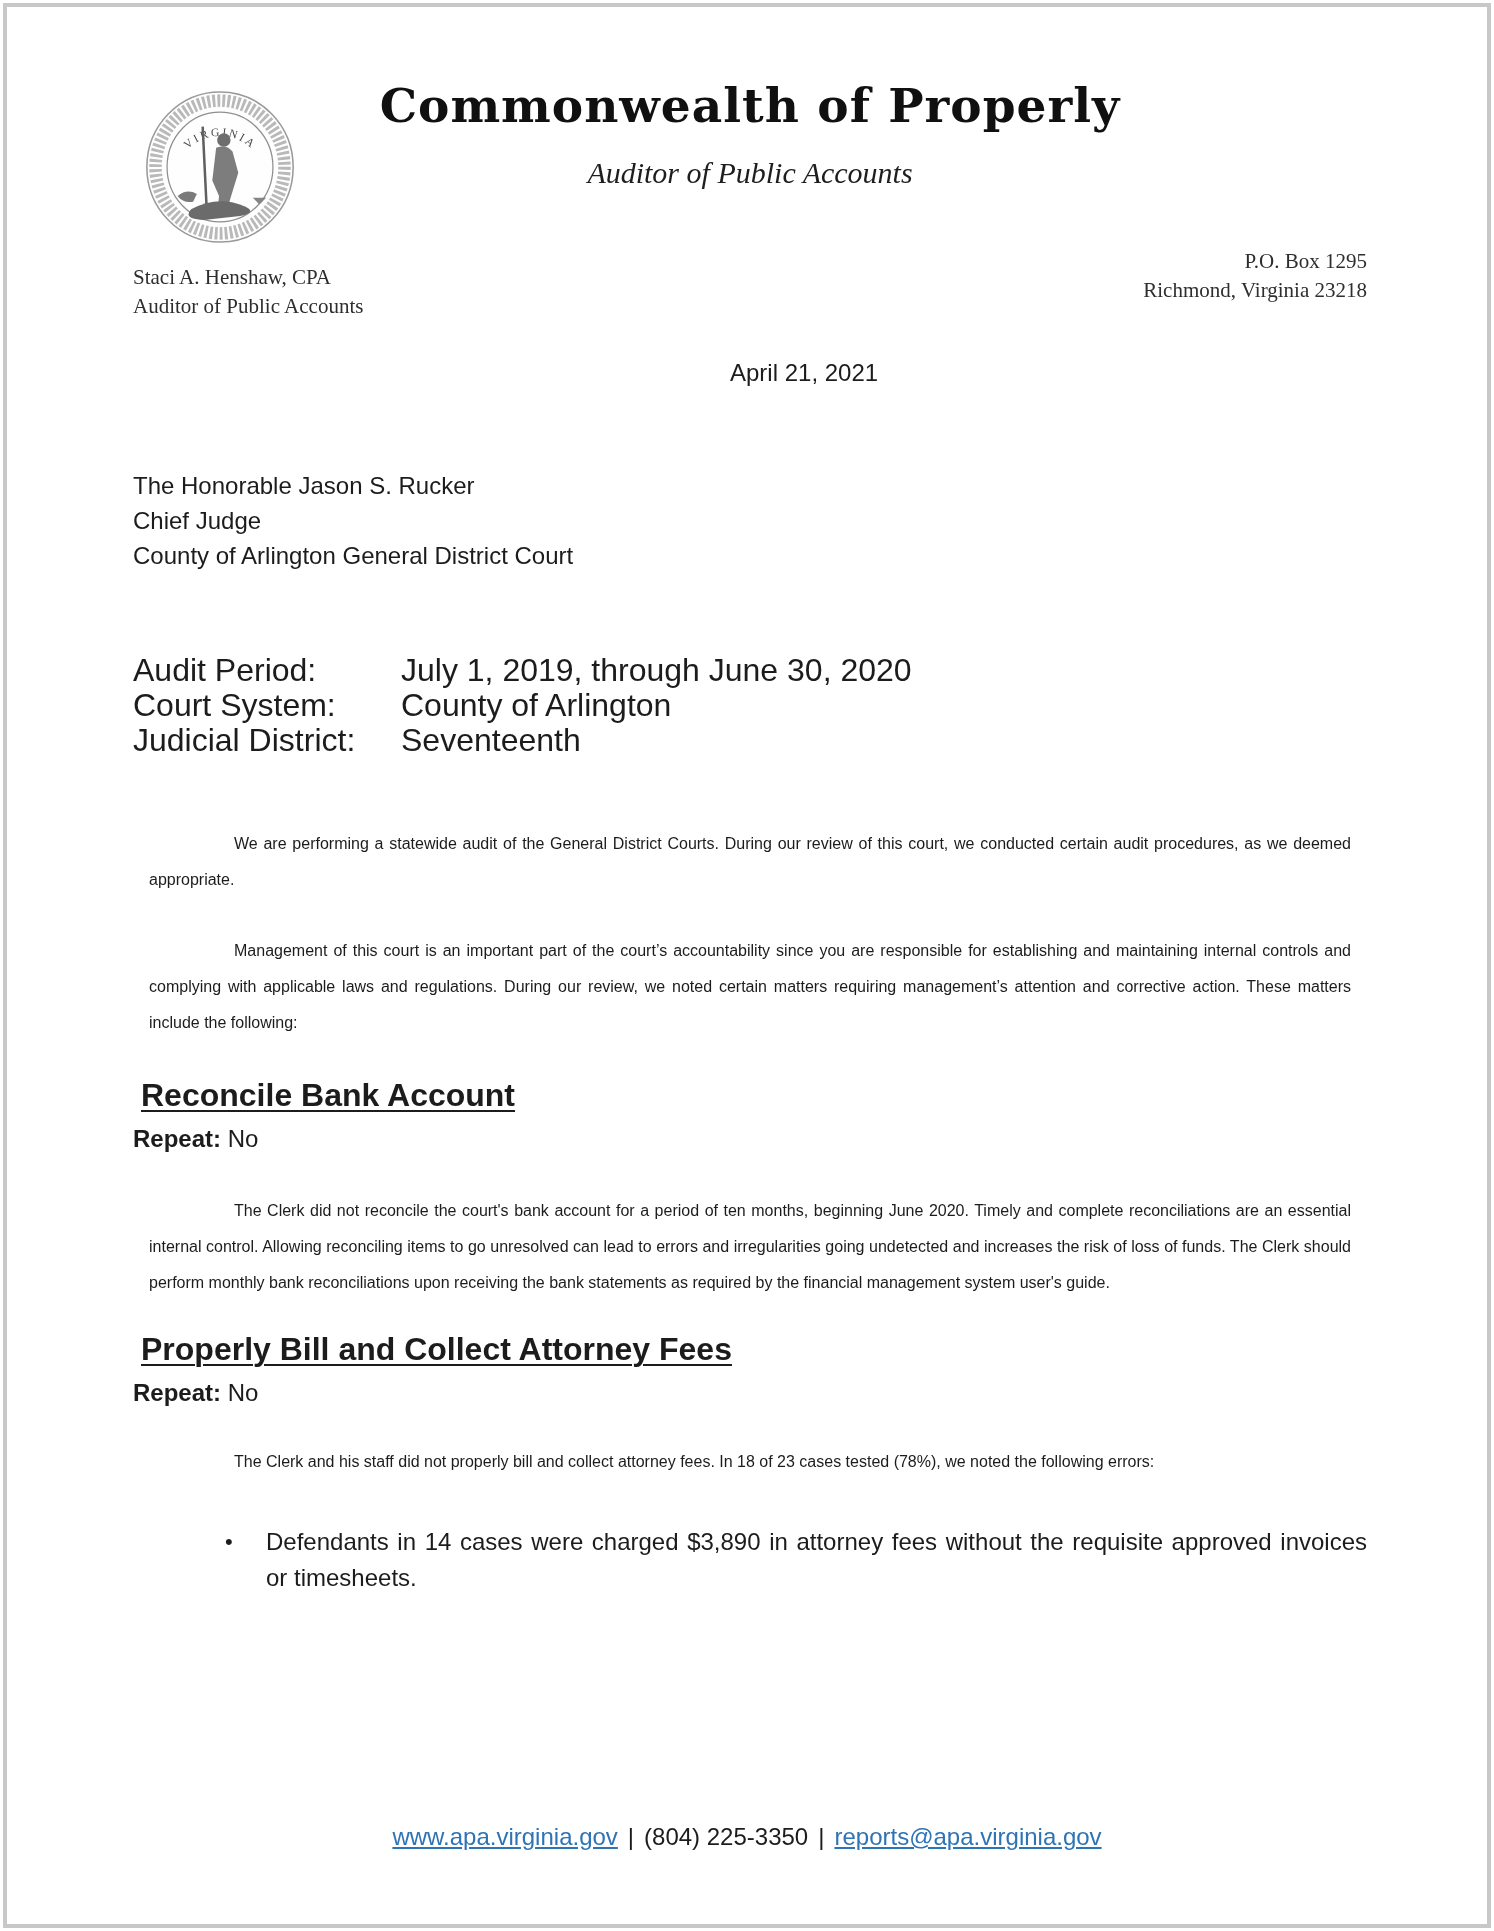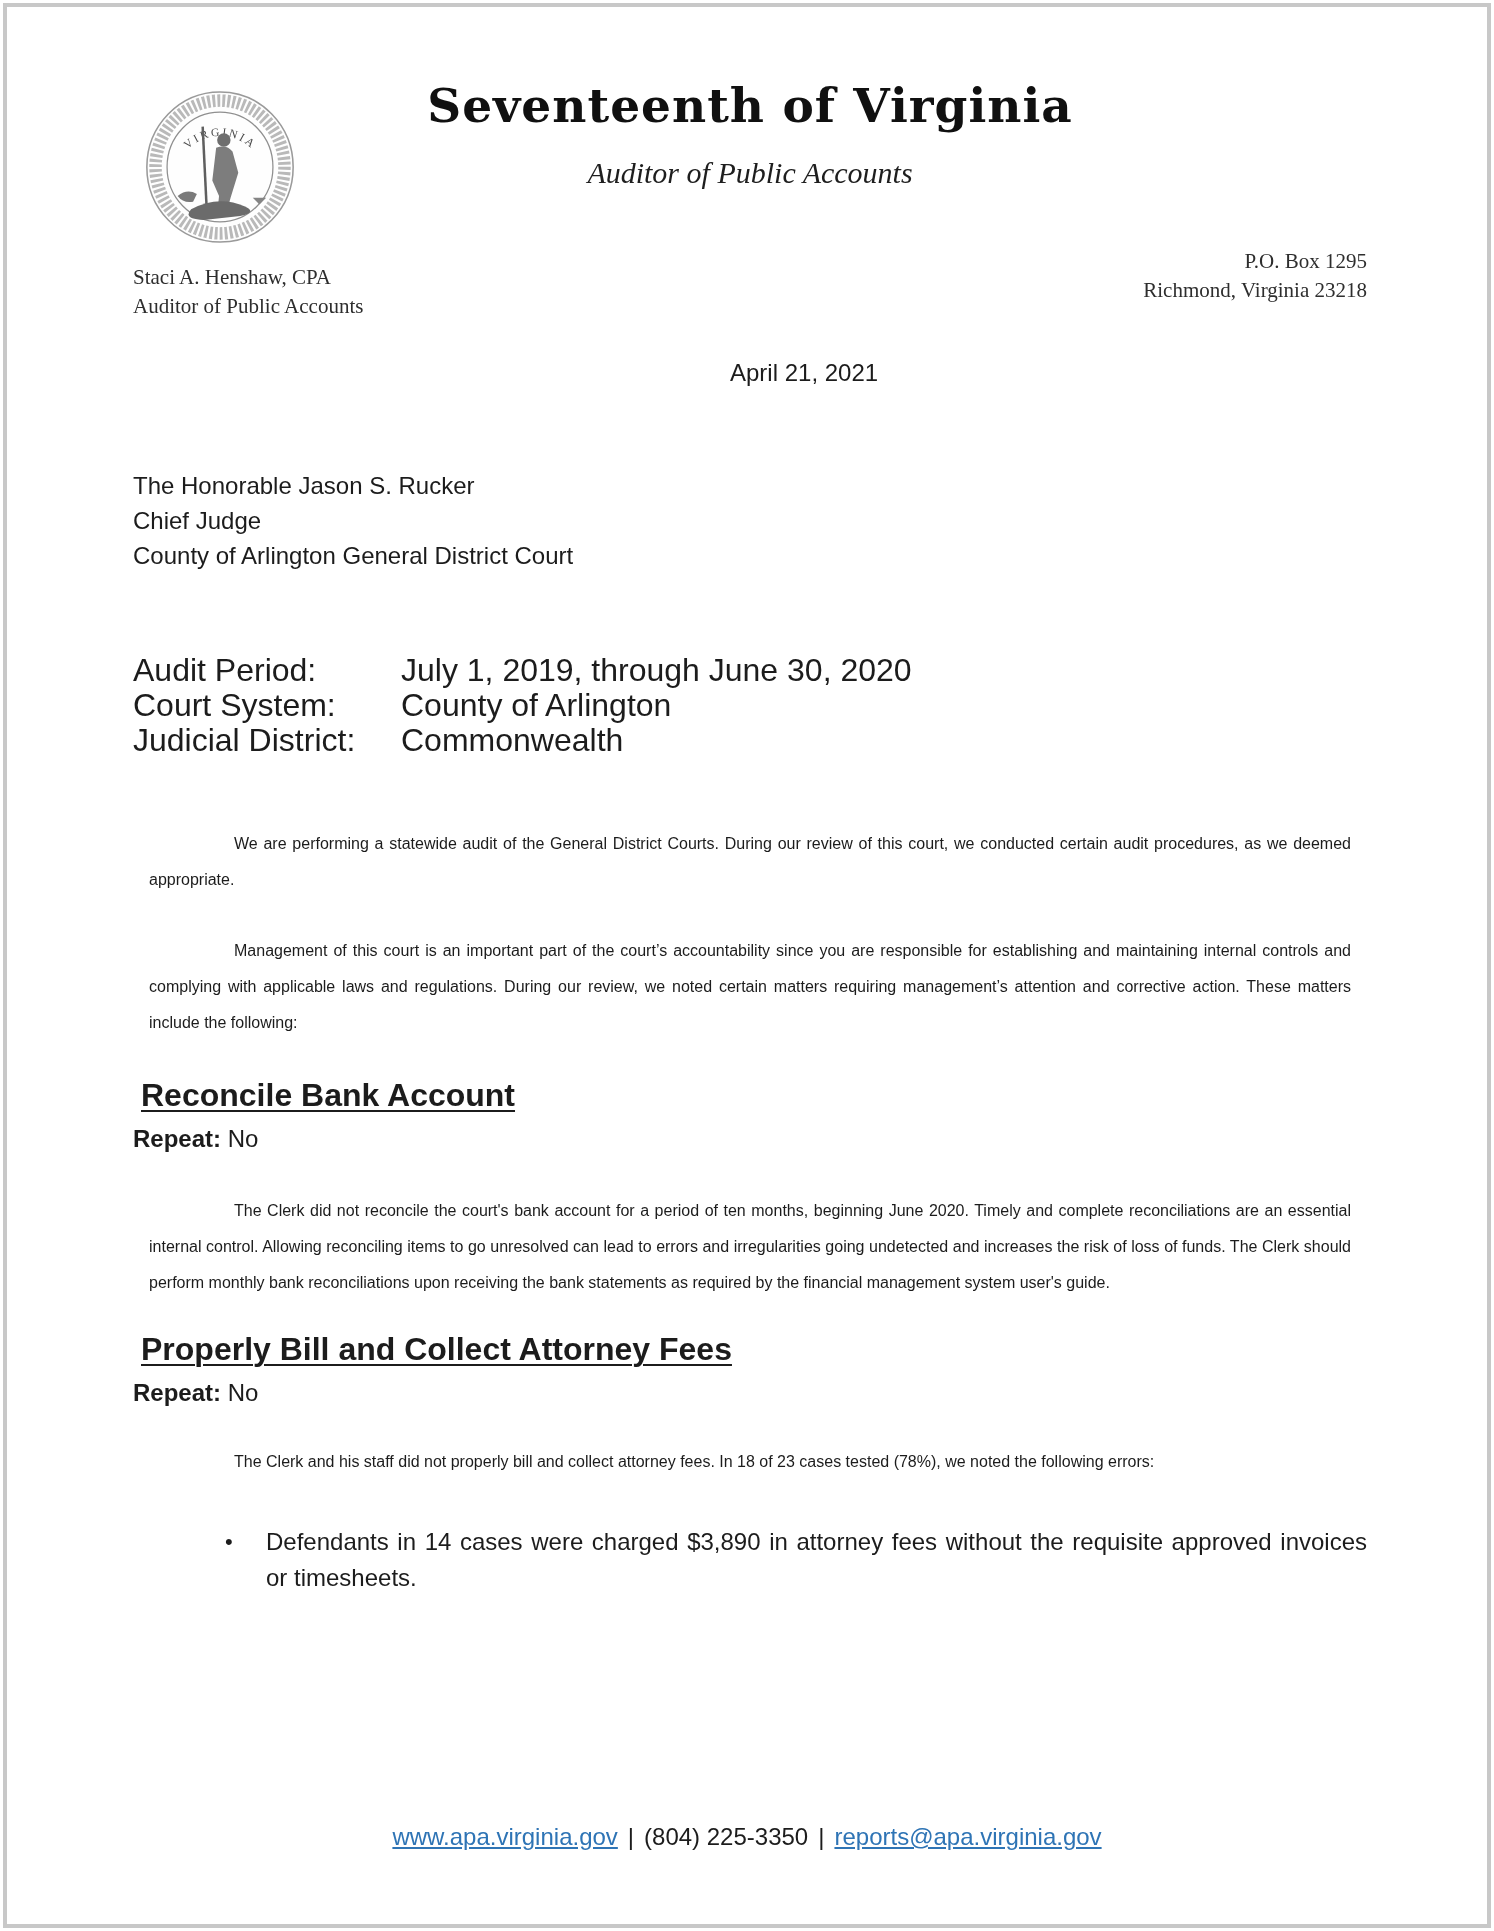--- a/index.html
+++ b/index.html
@@ -89,21 +89,21 @@
         </text>
         <line x1="62" y1="40" x2="66" y2="122" stroke="#5f5f5f" stroke-width="2.6"></line>
         <circle cx="84" cy="54" r="7" fill="#6e6e6e"></circle>
         <path d="M76,62 q11,-4 17,4 l6,22 -8,26 -5,18 -9,0 2,-20 -7,-16 z" fill="#7d7d7d"></path>
         <path d="M50,126 q28,-15 56,-3 q13,6 -5,10 l-38,4 q-22,-1 -13,-11 z" fill="#6b6b6b"></path>
         <path d="M114,114 h14 l-7,7 z" fill="#858585"></path>
         <path d="M36,112 q10,-8 20,-2 l-4,8 q-10,2 -16,-6 z" fill="#7a7a7a"></path>
       </svg>
     </div>
     <div class="masthead">
-      <h1 class="doc-title">Seventeenth of Virginia</h1>
+      <h1 class="doc-title">Commonwealth of Properly</h1>
       <div class="doc-subtitle">Auditor of Public Accounts</div>
     </div>
     <div class="official-block">
       <div>Staci A. Henshaw, CPA</div>
       <div>Auditor of Public Accounts</div>
     </div>
     <div class="address-block">
       <div>P.O. Box 1295</div>
       <div>Richmond, Virginia 23218</div>
     </div>
@@ -121,21 +121,21 @@
     <div class="audit-row">
       <span class="audit-label">Audit Period:</span>
       <span>July 1, 2019, through June 30, 2020</span>
     </div>
     <div class="audit-row">
       <span class="audit-label">Court System:</span>
       <span>County of Arlington</span>
     </div>
     <div class="audit-row">
       <span class="audit-label">Judicial District:</span>
-      <span>Commonwealth</span>
+      <span>Seventeenth</span>
     </div>
   </div>
 
   <p class="body-par indent par-intro">We are performing a statewide audit of the General District Courts.  During our review of this court, we conducted certain audit procedures, as we deemed appropriate.</p>
 
   <p class="body-par indent par-mgmt">Management of this court is an important part of the court’s accountability since you are responsible for establishing and maintaining internal controls and complying with applicable laws and regulations.  During our review, we noted certain matters requiring management’s attention and corrective action.  These matters include the following:</p>
 
   <section class="finding f1">
     <h2 class="finding-heading">Reconcile Bank Account</h2>
     <div class="repeat-line"><b>Repeat:</b> <span>No</span></div>

